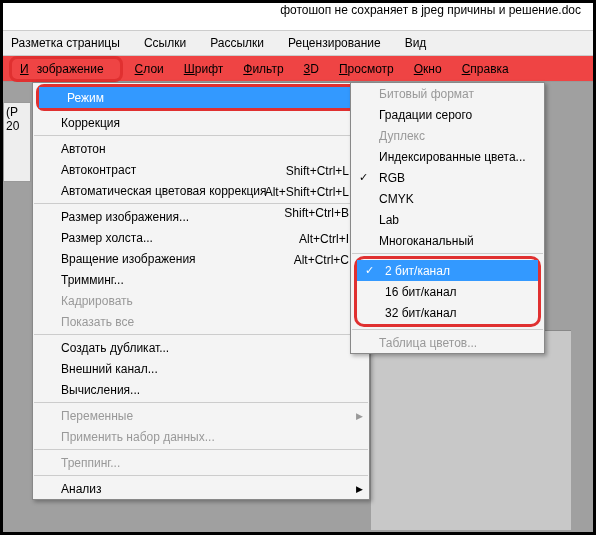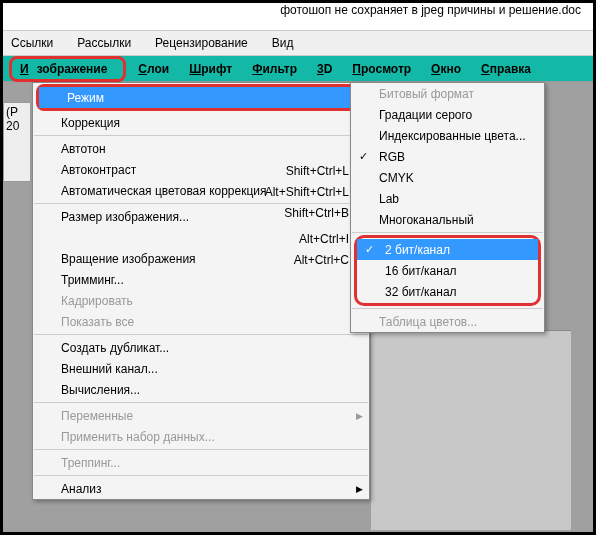--- a/index.html
+++ b/index.html
@@ -1,21 +1,21 @@
 <!DOCTYPE html>
 <html><head>
 <meta charset="utf-8">
 <style>
 * { margin: 0; padding: 0; box-sizing: border-box; font-family: Tahoma, Arial, sans-serif; font-size: 12px; }
 body { width: 596px; height: 535px; background: #a0a0a0; overflow: hidden; position: relative; border: 3px solid #000; }
 .titlebar { background: #fff; height: 28px; display: flex; padding: 0 12px; border-bottom: 1px solid #ccc; }
 .title-text { margin-left: auto; font-size: 12px; color: #000; }
 .menubar-top { background: #f0f0f0; height: 25px; display: flex; align-items: center; padding: 0 8px; border-bottom: 1px solid #ccc; gap: 24px; }
 .menubar-top span { color: #000; }
-.menubar-app { background: #14b8a6; height: 26px; display: flex; align-items: center; padding: 0 6px; border-bottom: 1px solid #999; gap: 4px; font-weight: bold; }
+.menubar-app { background: #ef4444; height: 26px; display: flex; align-items: center; padding: 0 6px; border-bottom: 1px solid #999; gap: 4px; }
 .menubar-app span { padding: 3px 8px; color: #000; }
 .menubar-app span u { text-decoration: underline; }
 .highlight-red { border: 3px solid #e03030; border-radius: 8px; padding: 0 2px; }
 .content-area { position: relative; background: #a0a0a0; height: calc(100% - 79px); }
 .sidebar-stub { position: absolute; left: 0; top: 20px; width: 28px; height: 80px; background: #eee; border: 1px solid #999; padding: 2px; font-size: 10px; }
 .dropdown { position: absolute; top: 0; left: 29px; width: 338px; background: #f4f4f4; border: 1px solid #888; box-shadow: 2px 2px 4px rgba(0,0,0,0.3); }
 .dropdown-item { display: flex; align-items: center; height: 21px; padding: 0 20px 0 28px; color: #000; position: relative; }
 .dropdown-item.highlighted { background: #3399ff; color: #fff; }
 .dropdown-item.disabled { color: #999; }
 .dropdown-item .shortcut { margin-left: auto; margin-top: 44px; }
@@ -32,20 +32,21 @@
 .tab-stub { position: absolute; left: 368px; top: 248px; width: 200px; height: 200px; background: #c8c8c8; border-top: 1px solid #888; }
 </style>
 </head>
 <body>
 
 <div class="titlebar">
   <span class="title-text">фотошоп не сохраняет в jpeg причины и решение.doc</span>
 </div>
 
 <div class="menubar-top">
+  <span>Разметка страницы</span>
   <span>Ссылки</span>
   <span>Рассылки</span>
   <span>Рецензирование</span>
   <span>Вид</span>
 </div>
 
 <div class="menubar-app">
   <span class="highlight-red"><u>И</u><span>зображение</span></span>
   <span><u>С</u>лои</span>
   <span><u>Ш</u>рифт</span>
@@ -87,20 +88,21 @@
     <div class="dropdown-item">
       <span>Автоматическая цветовая коррекция</span>
       <span class="shortcut">Shift+Ctrl+B</span>
     </div>
     <hr>
     <div class="dropdown-item">
       <span>Размер изображения...</span>
       <span class="shortcut">Alt+Ctrl+I</span>
     </div>
     <div class="dropdown-item">
+      <span>Размер холста...</span>
       <span class="shortcut">Alt+Ctrl+C</span>
     </div>
     <div class="dropdown-item">
       <span>Вращение изображения</span>
       <span class="arrow">▶</span>
     </div>
     <div class="dropdown-item">
       <span>Тримминг...</span>
     </div>
     <div class="dropdown-item disabled">
@@ -138,20 +140,23 @@
     </div>
   </div>
 
   <div class="submenu">
     <div class="submenu-item disabled">
       <span>Битовый формат</span>
     </div>
     <div class="submenu-item">
       <span>Градации серого</span>
     </div>
+    <div class="submenu-item disabled">
+      <span>Дуплекс</span>
+    </div>
     <div class="submenu-item">
       <span>Индексированные цвета...</span>
     </div>
     <div class="submenu-item">
       <span class="check">✓</span>
       <span>RGB</span>
     </div>
     <div class="submenu-item">
       <span>CMYK</span>
     </div>

